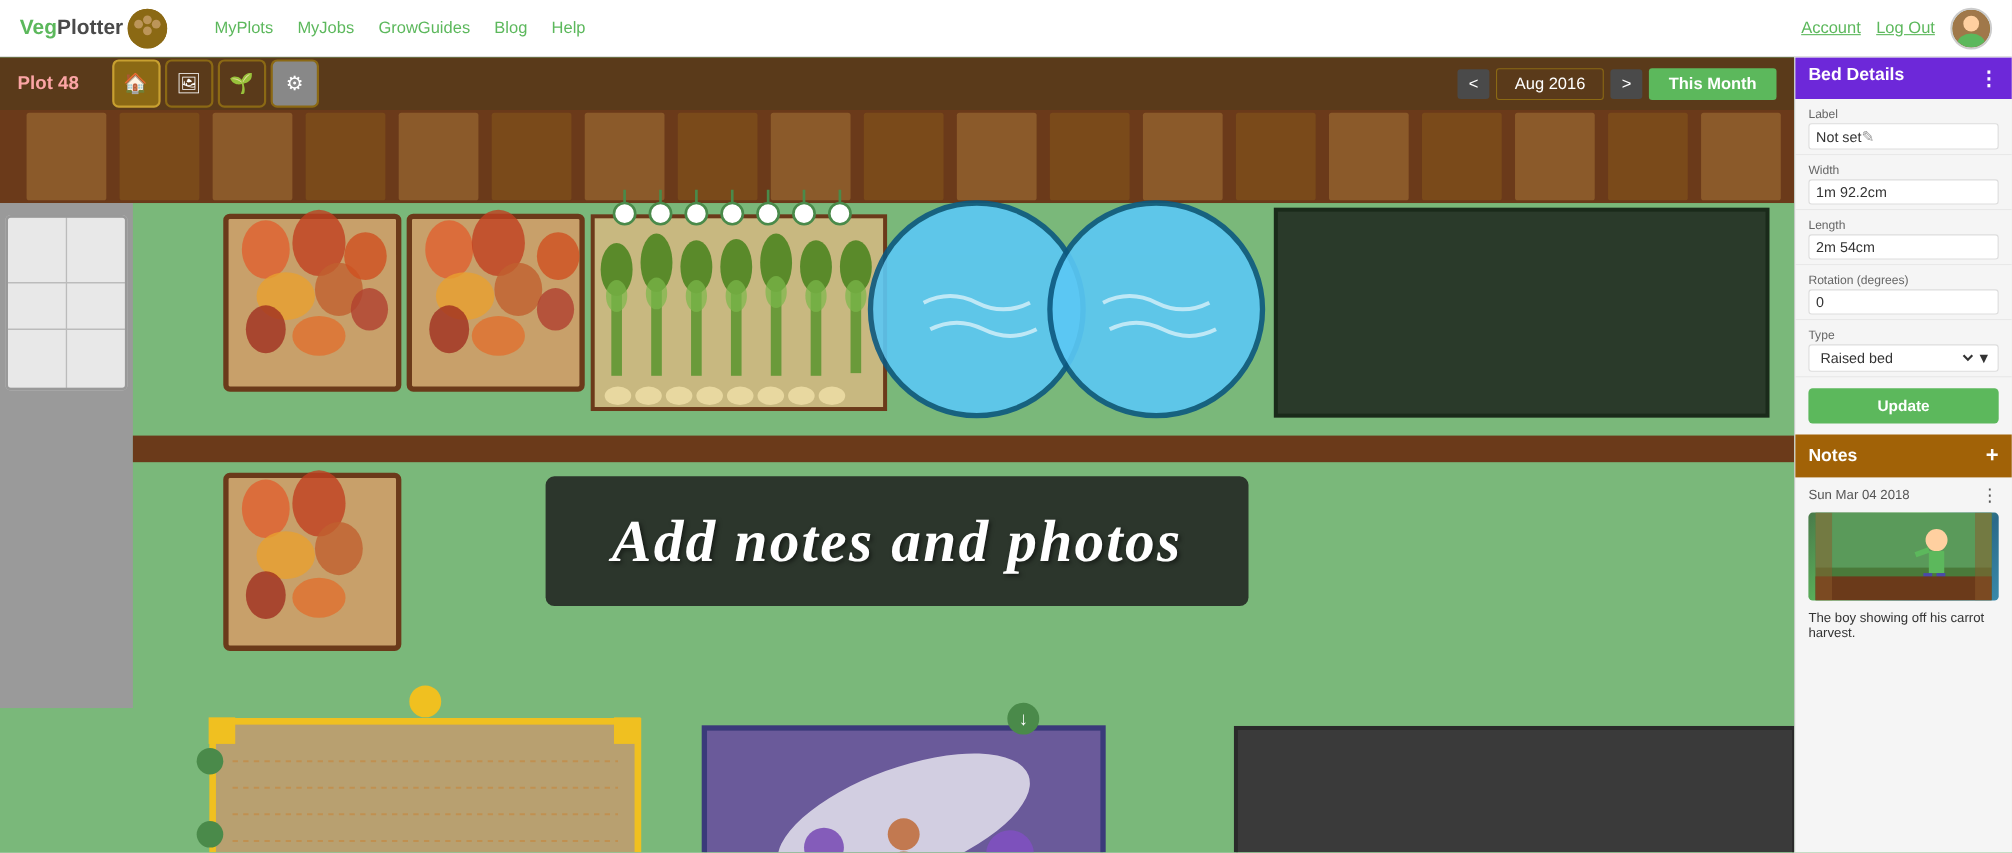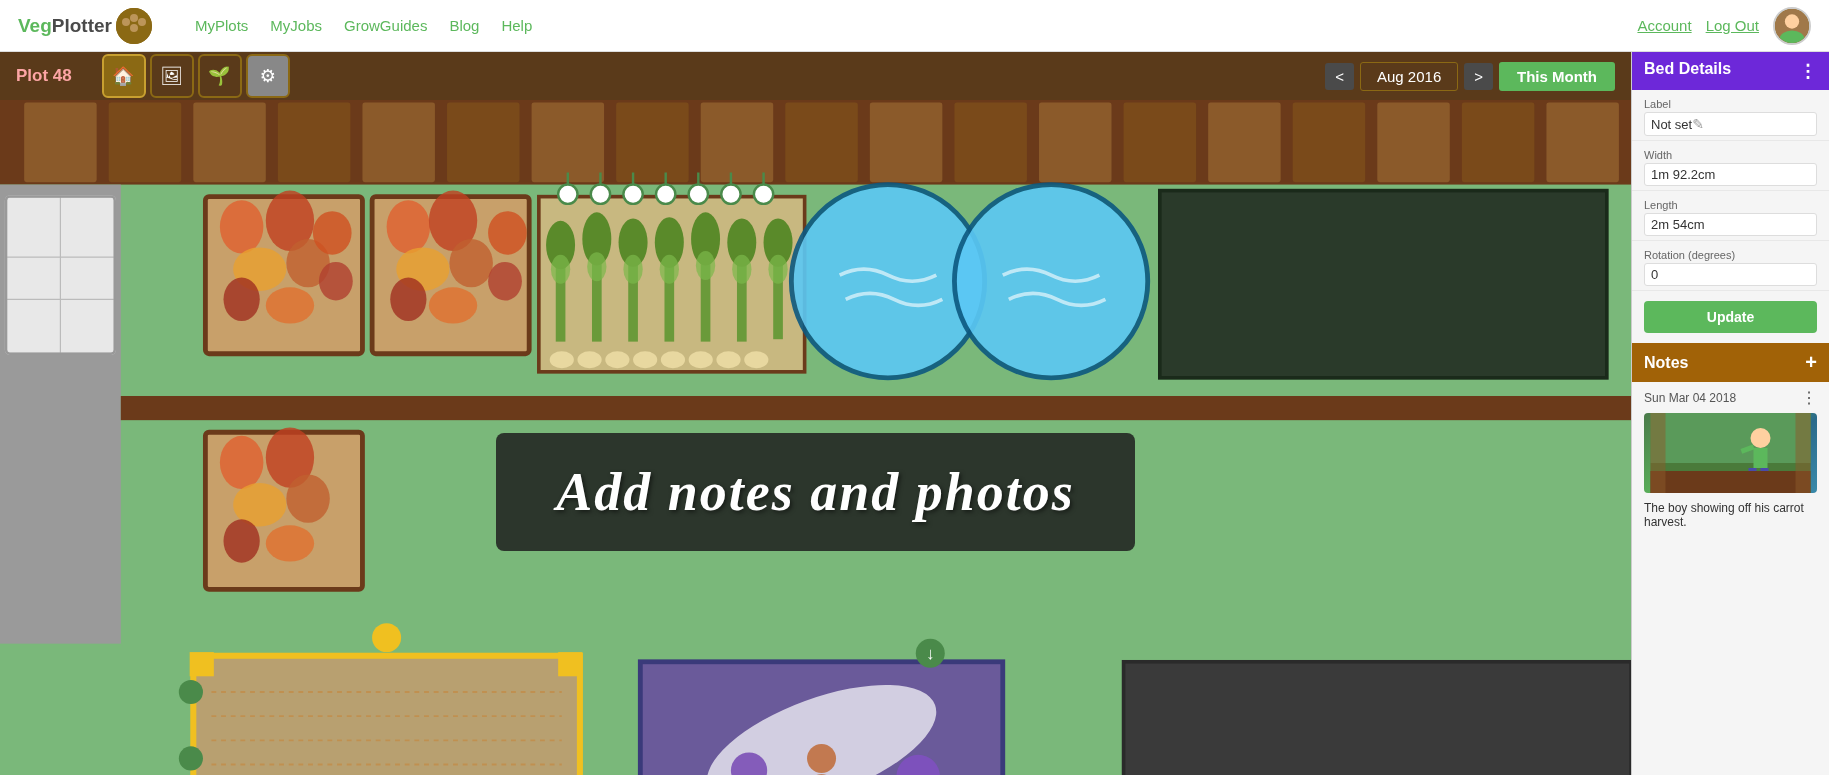--- a/index.html
+++ b/index.html
@@ -564,20 +564,29 @@
       <div class="detail-label">Length</div>
       <div class="detail-value">2m 54cm</div>
     </div>
 
     <div class="detail-row">
       <div class="detail-label">Rotation (degrees)</div>
       <div class="detail-value">0</div>
     </div>
 
 
+    <div class="detail-row">
+      <div class="detail-label">Type</div>
+      <div class="detail-value">
+        <select>
+          <option>Raised bed</option>
+        </select>
+        <span style="color:#333;">▼</span>
+      </div>
+    </div>
 
     <button id="update-btn">Update</button>
 
     <div id="notes-header">
       <span>Notes</span>
       <span style="cursor:pointer; font-size:20px; font-weight:bold;">+</span>
     </div>
 
     <div id="note-date">
       <span>Sun Mar 04 2018</span>

